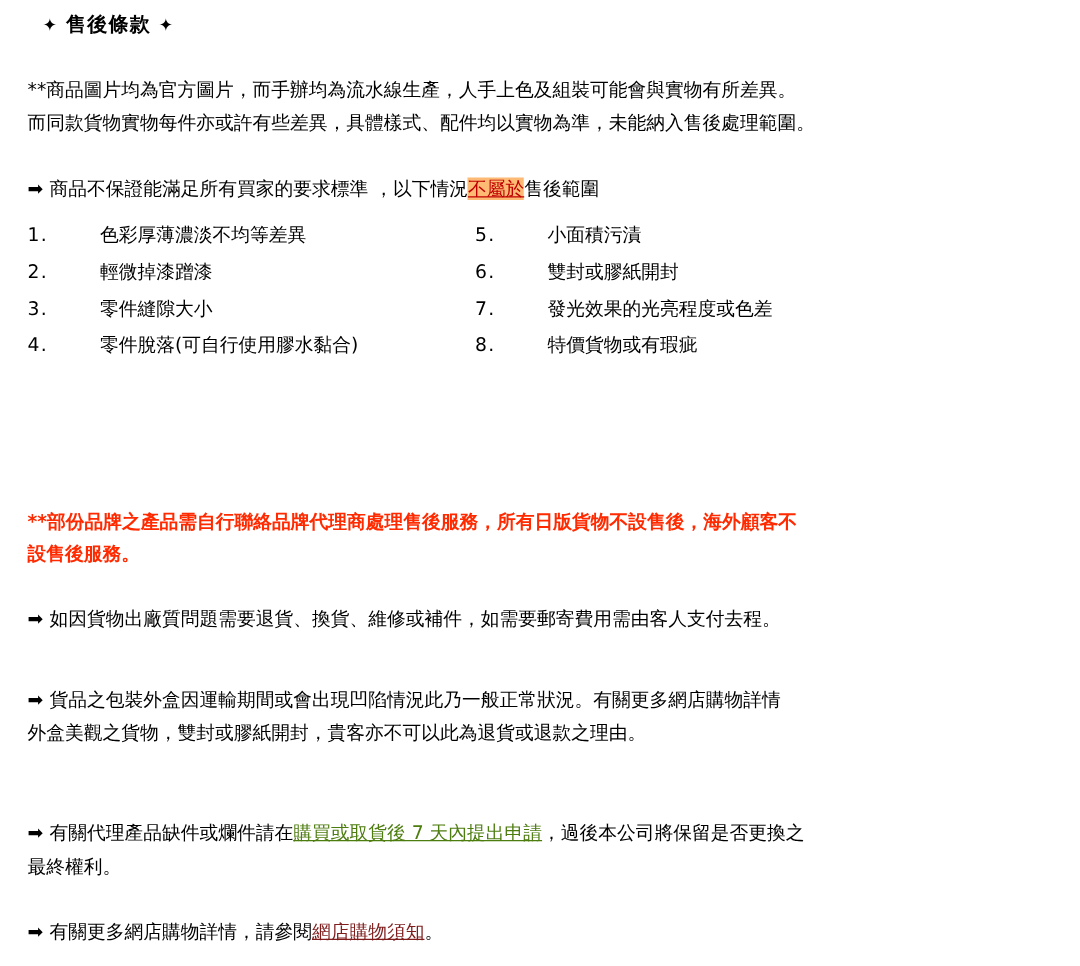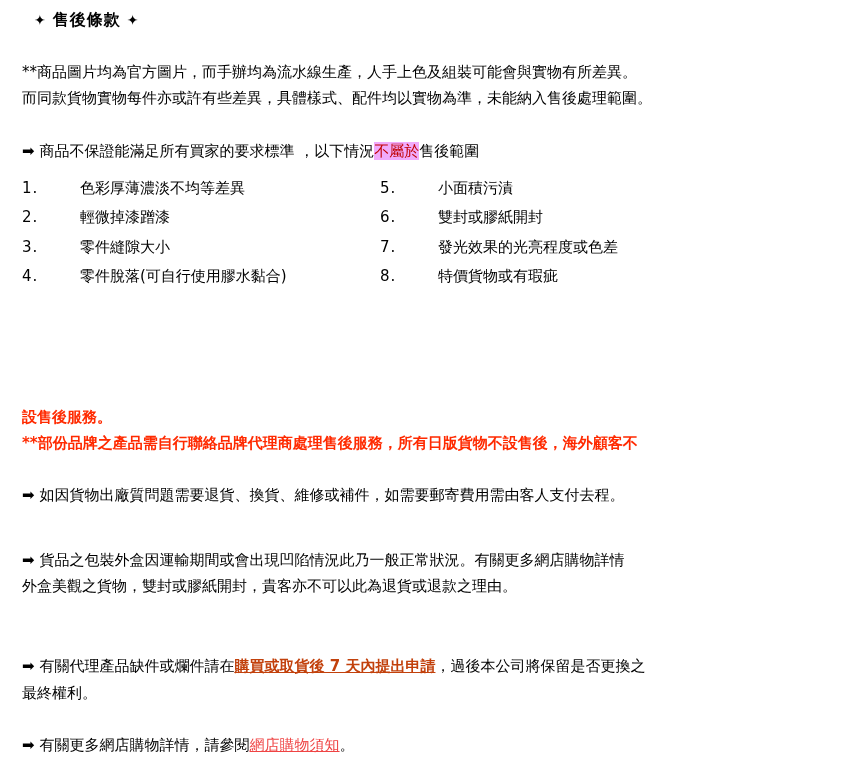--- a/index.html
+++ b/index.html
@@ -39,34 +39,35 @@
   .blk {
     margin-bottom: 8px;
     margin-top: 28px;
   }
   .arrow {
     display: inline-block;
     margin-right: 5px;
     font-size: 15px;
   }
   .hl-yellow {
-    background: #f0abfc;
+    background: #fdba74;
     color: #c00000;
+    text-decoration: underline;
   }
   .redbold {
     color: #ff2a00;
     font-weight: bold;
   }
   .redlink {
-    color: #c2410c;
+    color: #4d7c0f;
     text-decoration: underline;
-    font-weight: bold;
+    font-weight: normal;
   }
   .bluelink {
-    color: #ef4444;
+    color: #7f1d1d;
     text-decoration: underline;
   }
   .list-wrap {
     display: flex;
     margin: 14px 0 0 0;
   }
   .list-col {
     width: 50%;
   }
   .list-col.right {
@@ -149,22 +150,22 @@
   </div>
 
   <div class="gap-lg"></div>
 
   <div class="blk">
   </div>
 
   <div class="gap-md"></div>
 
   <div class="blk">
+    <p class="para redbold">**部份品牌之產品需自行聯絡品牌代理商處理售後服務，所有日版貨物不設售後，海外顧客不</p>
     <p class="para redbold">設售後服務。</p>
-    <p class="para redbold">**部份品牌之產品需自行聯絡品牌代理商處理售後服務，所有日版貨物不設售後，海外顧客不</p>
   </div>
 
   <div class="gap-md"></div>
 
   <p class="para">
     <span class="arrow">➡</span><span>如因貨物出廠質問題需要退貨、換貨、維修或補件，如需要郵寄費用需由客人支付去程。</span>
   </p>
 
   <div class="gap-sm"></div>
 

